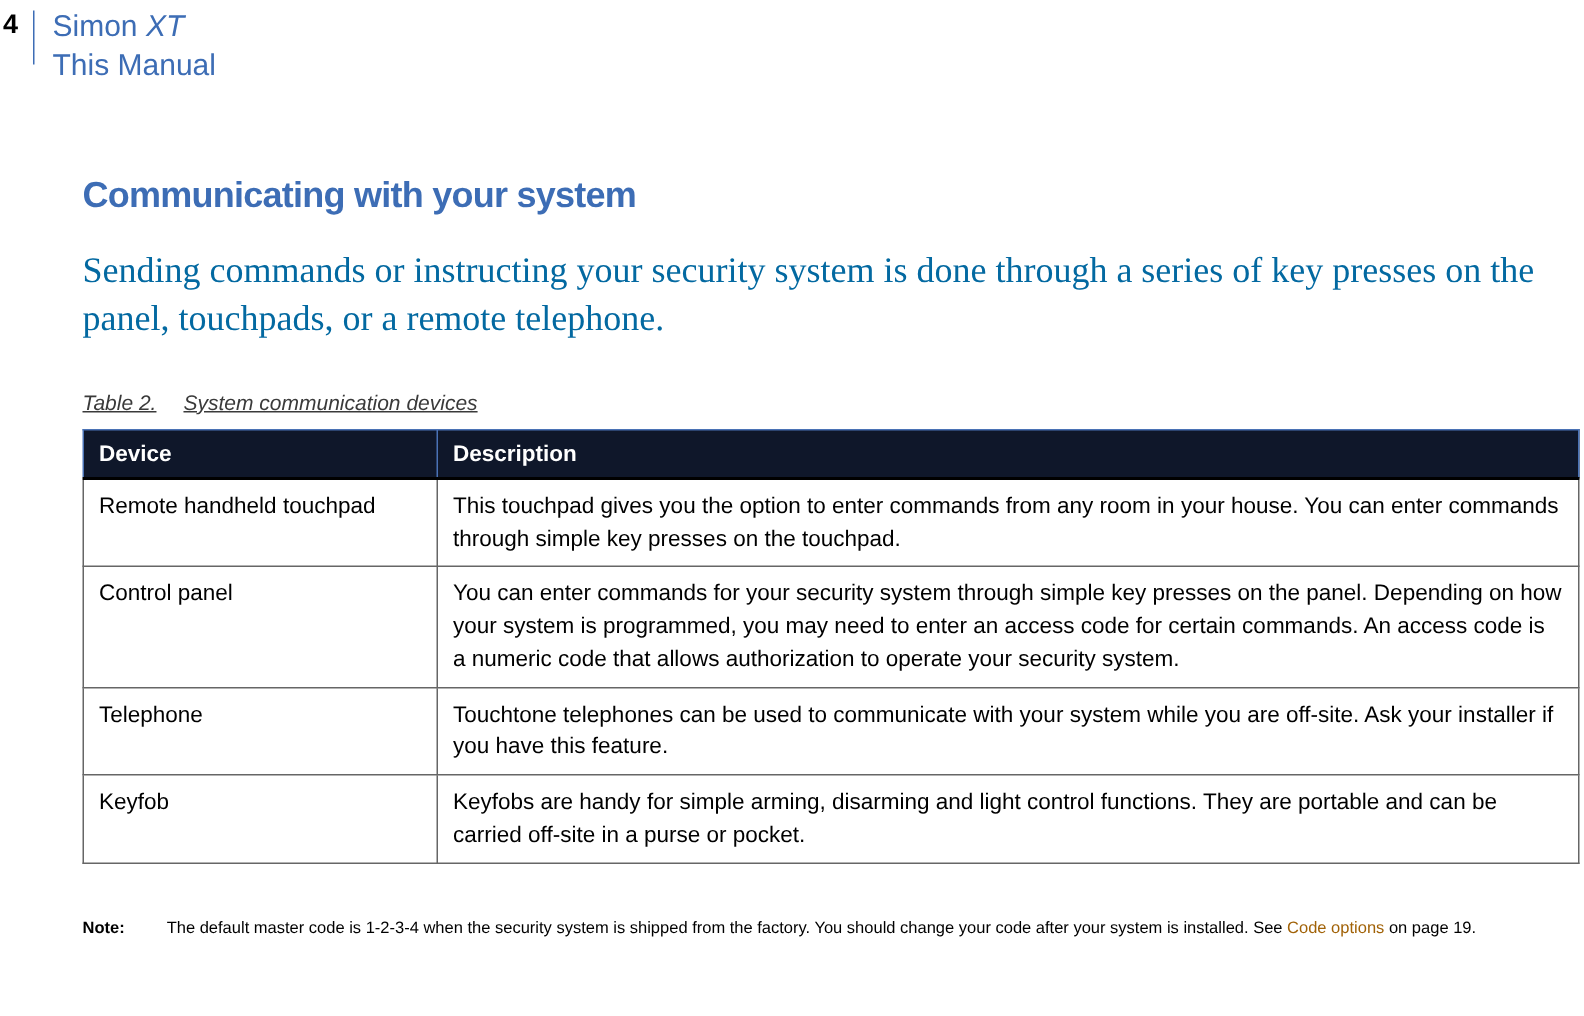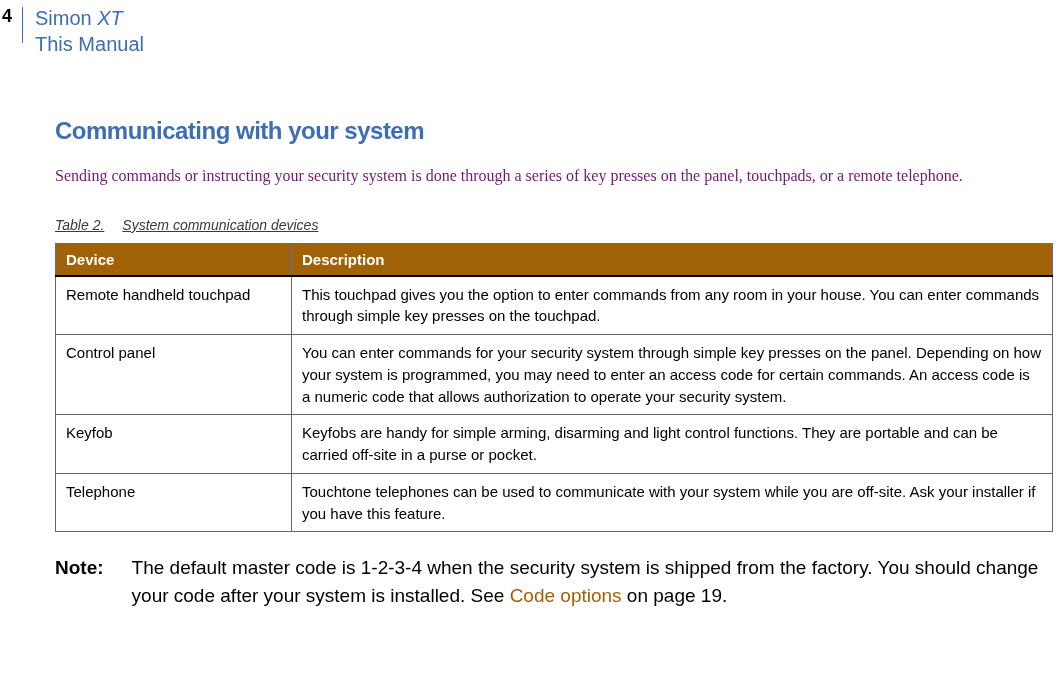--- a/index.html
+++ b/index.html
@@ -46,43 +46,43 @@
     }
     .main-heading {
       font-size: 24px;
       font-weight: bold;
       color: #3d6db5;
       margin-bottom: 20px;
       letter-spacing: -0.5px;
     }
     .intro-text {
       font-family: Georgia, 'Times New Roman', serif;
-      font-size: 16px;
-      color: #701a75;
+      font-size: 24px;
+      color: #0369a1;
       line-height: 1.35;
       margin-bottom: 30px;
       max-width: 1000px;
     }
     .table-caption {
       font-size: 14px;
       font-style: italic;
       color: #3a3a3a;
       margin-bottom: 10px;
       text-decoration: underline;
     }
     .table-caption .table-label {
       margin-right: 18px;
     }
     table.devices {
       border-collapse: collapse;
       width: 998px;
       border: 1px solid #666;
     }
     table.devices thead th {
-      background: #a16207;
+      background: #0f172a;
       color: #fff;
       font-weight: bold;
       font-size: 15px;
       text-align: left;
       padding: 7px 10px;
       border: 1px solid #4a72b5;
       border-bottom: 2px solid #000;
     }
     table.devices tbody td {
       font-size: 15px;
@@ -90,22 +90,22 @@
       padding: 7px 10px;
       border: 1px solid #666;
       vertical-align: top;
       line-height: 1.45;
     }
     table.devices tbody td.col-device {
       width: 236px;
     }
     .note-row {
       display: flex;
-      margin-top: 22px;
-      font-size: 19px;
+      margin-top: 36px;
+      font-size: 11px;
       line-height: 1.45;
       max-width: 1000px;
     }
     .note-label {
       font-weight: bold;
       padding-right: 28px;
       white-space: nowrap;
     }
     .note-text {
       flex: 1;
@@ -145,26 +145,26 @@
     <tbody>
       <tr>
         <td class="col-device">Remote handheld touchpad</td>
         <td>This touchpad gives you the option to enter commands from any room in your house. You can enter commands through simple key presses on the touchpad.</td>
       </tr>
       <tr>
         <td class="col-device">Control panel</td>
         <td>You can enter commands for your security system through simple key presses on the panel. Depending on how your system is programmed, you may need to enter an access code for certain commands. An access code is a numeric code that allows authorization to operate your security system.</td>
       </tr>
       <tr>
+        <td class="col-device">Telephone</td>
+        <td>Touchtone telephones can be used to communicate with your system while you are off-site. Ask your installer if you have this feature.</td>
+      </tr>
+      <tr>
         <td class="col-device">Keyfob</td>
         <td>Keyfobs are handy for simple arming, disarming and light control functions. They are portable and can be carried off-site in a purse or pocket.</td>
-      </tr>
-      <tr>
-        <td class="col-device">Telephone</td>
-        <td>Touchtone telephones can be used to communicate with your system while you are off-site. Ask your installer if you have this feature.</td>
       </tr>
     </tbody>
   </table>
 
   <div class="note-row">
     <div class="note-label">Note:</div>
     <div class="note-text">
       <span>The default master code is 1-2-3-4 when the security system is shipped from the factory. You should change your code after your system is installed. See </span><span class="link">Code options</span><span> on page 19.</span>
     </div>
   </div>

